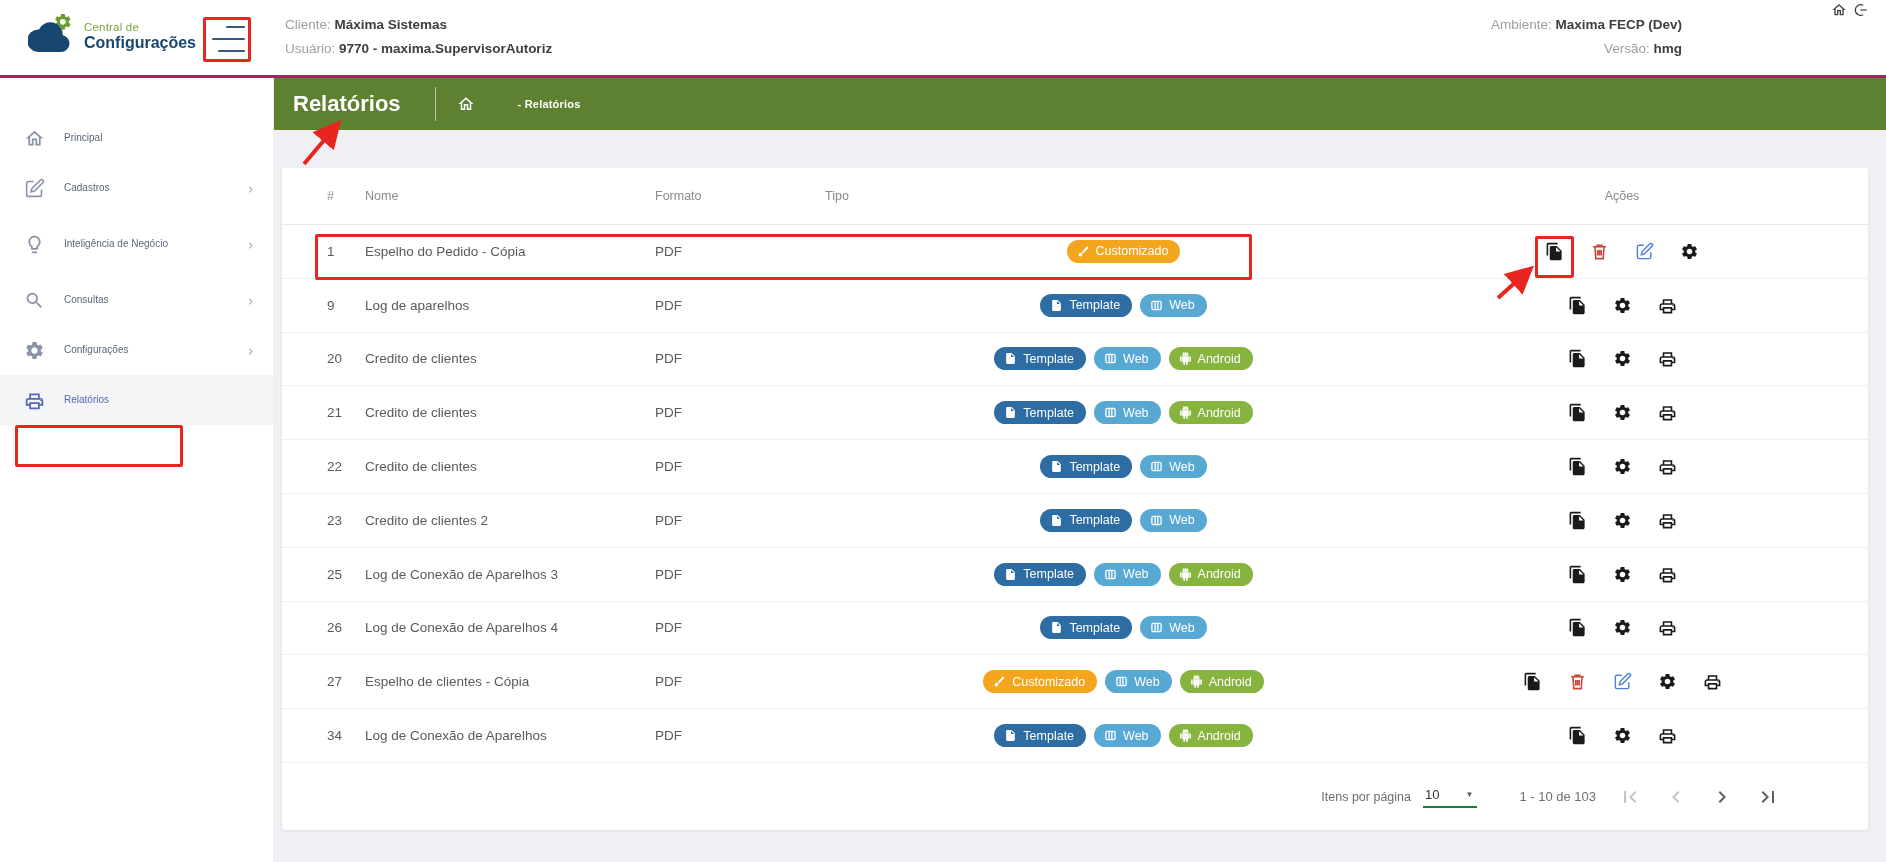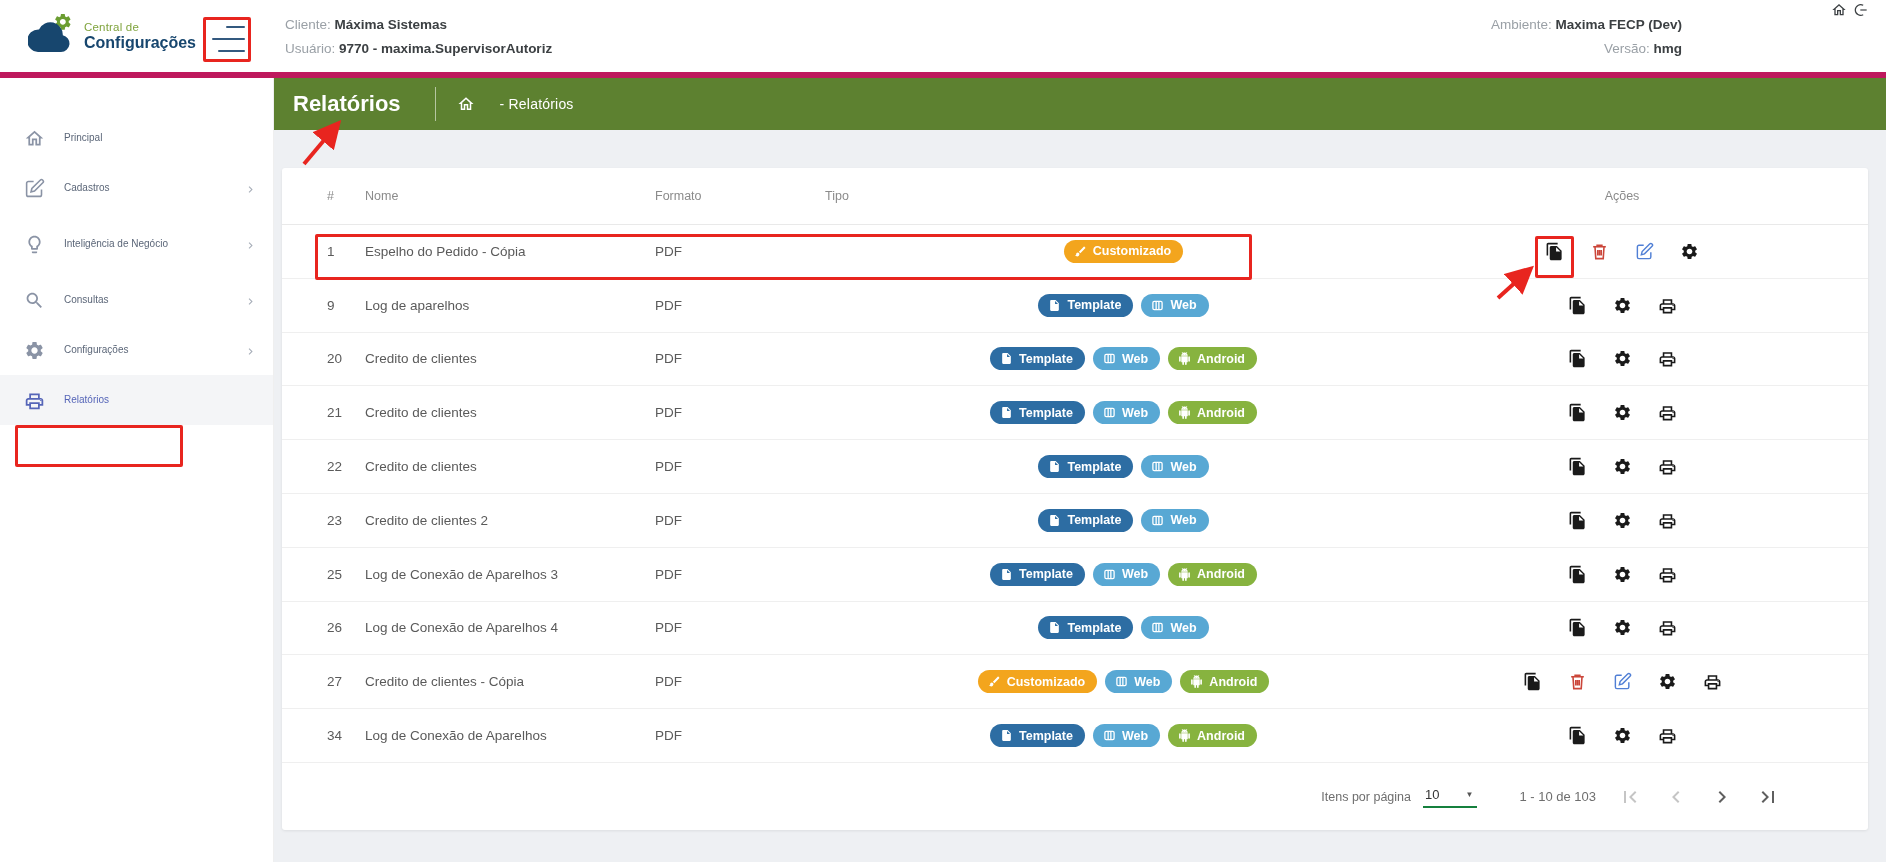--- a/index.html
+++ b/index.html
@@ -1,20 +1,20 @@
 <!DOCTYPE html>
 <html><head>
 <meta charset="utf-8">
 <style>
   * { margin:0; padding:0; box-sizing:border-box; }
   html,body { width:1886px; height:862px; overflow:hidden; }
   body { font-family:"Liberation Sans","DejaVu Sans",sans-serif; background:#ffffff; position:relative; }
 
   
-  .topbar { position:absolute; left:0; top:0; width:1886px; height:78px; background:#fff; border-bottom:6px solid #be185d; z-index:5; }
+  .topbar { position:absolute; left:0; top:0; width:1886px; height:78px; background:#fff; border-bottom:3px solid #be185d; z-index:5; }
   .logo { position:absolute; left:28px; top:12px; display:flex; align-items:center; gap:8px; }
   .logo-text .l1 { font-size:11.5px; color:#7fa33c; letter-spacing:.2px; }
   .logo-text .l2 { font-size:16px; font-weight:bold; color:#17466e; margin-top:1px; }
   .hamburger { position:absolute; left:212px; top:26px; width:33px; height:26px; display:flex; flex-direction:column; justify-content:space-between; cursor:pointer; }
   .hamburger i { display:block; height:2.4px; background:#33597f; border-radius:1px; margin-left:auto; }
   .hamburger i:nth-child(1){ width:19px; }
   .hamburger i:nth-child(2){ width:33px; }
   .hamburger i:nth-child(3){ width:27px; }
   .client-block { position:absolute; left:285px; top:13px; font-size:13.5px; line-height:24px; }
   .client-block .lbl { color:#9aa0a6; }
@@ -37,33 +37,33 @@
   .side-item.active { background:#f4f5f7; color:#5565b8; }
   .side-item.active .s-ico { color:#5565b8; }
 
   
   .main { position:absolute; left:273px; top:78px; width:1613px; height:784px; background:#eef0f3; }
   .banner { position:absolute; left:0; top:0; width:1613px; height:52px; background:#5d8130; color:#fff; display:flex; align-items:center; }
   .banner .b-title { font-size:22px; font-weight:bold; margin-left:20px; }
   .banner .b-sep { width:1px; height:34px; background:rgba(255,255,255,.55); margin-left:34px; }
   .banner .b-home { width:18px; height:18px; margin-left:21px; }
   .banner .b-home svg { width:100%; height:100%; }
-  .banner .b-crumb { font-size:14px; font-weight:normal; margin-left:25px; letter-spacing:.2px; }
+  .banner .b-crumb { font-size:11px; font-weight:bold; margin-left:43px; letter-spacing:.2px; }
 
   
   .card { position:absolute; left:9px; top:90px; width:1586px; height:662px; background:#fff; border-radius:3px; box-shadow:0 1px 3px rgba(0,0,0,.08); }
   .thead, .trow { display:grid; grid-template-columns:45px 38px 290px 170px 597px 400px; align-items:center; }
   .thead { height:57px; border-bottom:1px solid #e9e9e9; color:#8b8b8b; font-size:12.5px; }
   .trow { height:53.8px; border-bottom:1px solid #efefef; font-size:13.5px; color:#5a5a5a; }
   .trow:last-of-type { border-bottom:1px solid #efefef; }
   .cell.c-type { text-align:center; display:flex; justify-content:center; gap:8px; }
   .cell.c-act { display:flex; justify-content:center; align-items:center; gap:26px; }
   .thead .cell.c-type { display:block; text-align:left; }
   .thead .cell.c-act { display:block; text-align:center; }
-  .badge { display:inline-flex; align-items:center; gap:6px; height:23px; padding:0 12px 0 10px; border-radius:12px; color:#fff; font-size:12.5px; font-weight:bold; white-space:nowrap; }
+  .badge { display:inline-flex; align-items:center; gap:6px; height:23px; padding:0 12px 0 10px; border-radius:12px; color:#fff; font-size:12.5px; font-weight:normal; white-space:nowrap; }
   .badge .bicon { width:13px; height:13px; display:inline-flex; }
   .badge .bicon svg { width:100%; height:100%; }
   .aicon { width:19px; height:19px; cursor:pointer; display:inline-flex; }
   .aicon svg { width:100%; height:100%; }
 
   
   .pager { position:absolute; left:0; bottom:0; width:100%; height:67px; display:flex; align-items:center; justify-content:flex-end; padding-right:88px; color:#6e6e6e; }
   .pager .p-lbl { font-size:12.5px; }
   .pager .p-select { display:inline-flex; align-items:center; border-bottom:2px solid #15803d; padding:2px 4px 4px 2px; margin-left:12px; cursor:pointer; }
   .pager .p-val { font-size:13px; color:#333; }
@@ -565,21 +565,21 @@
             <span class="aicon" style="color: rgb(26, 26, 26);">
               <svg viewBox="0 0 24 24" fill="currentColor">
                 <path d="M19 8h-1V3H6v5H5c-1.66 0-3 1.34-3 3v6h4v4h12v-4h4v-6c0-1.66-1.34-3-3-3zM8 5h8v3H8V5zm8 14H8v-4h8v4zm4-4h-2v-2H6v2H4v-4c0-.55.45-1 1-1h14c.55 0 1 .45 1 1v4zm-2-4.5c0-.55.45-1 1-1s1 .45 1 1-.45 1-1 1-1-.45-1-1z" transform="translate(0,1)"></path>
               </svg>
             </span>
           </div>
         </div>
         <div class="trow">
           <div class="cell"></div>
           <div class="cell c-num">27</div>
-          <div class="cell c-name">Credito de clientes - Cópia</div>
+          <div class="cell c-name">Espelho de clientes - Cópia</div>
           <div class="cell c-fmt">PDF</div>
           <div class="cell c-type">
             <span class="badge" style="background: rgb(243, 165, 29);">
               <span class="bicon">
                 <svg viewBox="0 0 24 24" fill="currentColor">
                   <path d="M7 14c-1.66 0-3 1.34-3 3 0 1.31-1.16 2-2 2 .92 1.22 2.49 2 4 2 2.21 0 4-1.79 4-4 0-1.66-1.34-3-3-3zm13.71-9.37l-1.34-1.34c-.39-.39-1.02-.39-1.41 0L9 12.25 11.75 15l8.96-8.96c.39-.39.39-1.02 0-1.41z"></path>
                 </svg>
               </span>
               <span>Customizado</span>
             </span>

